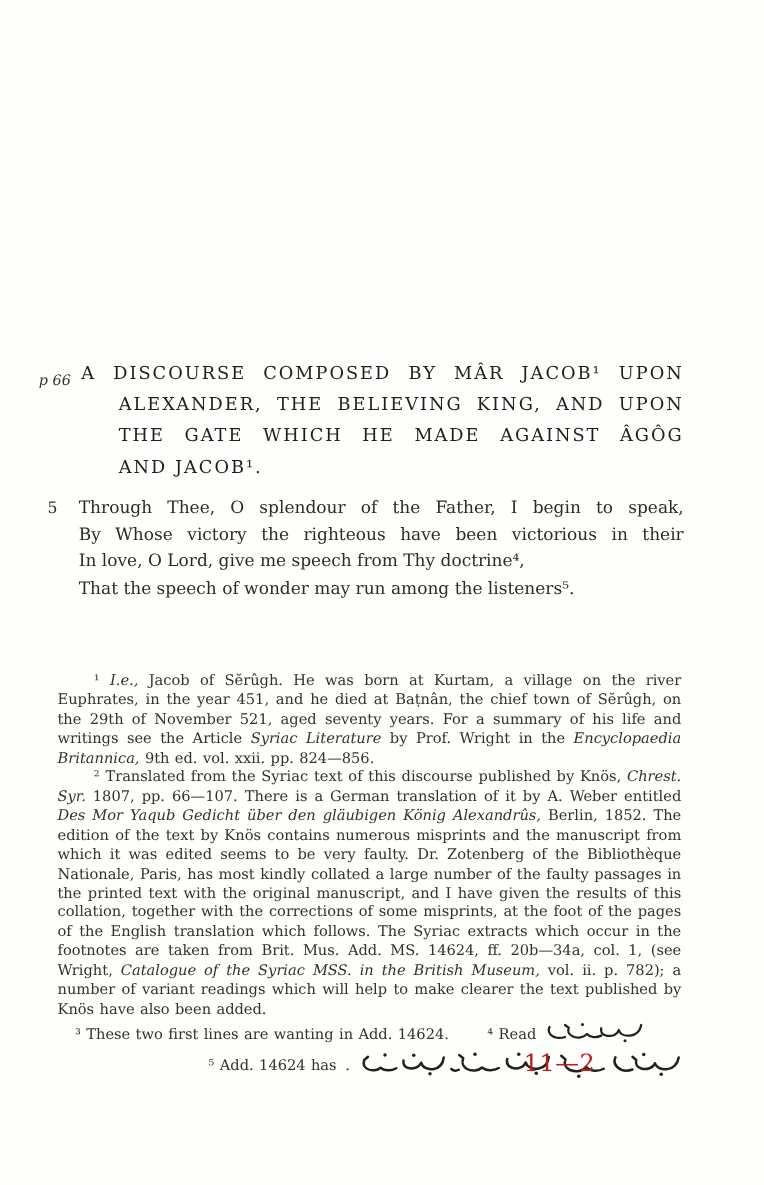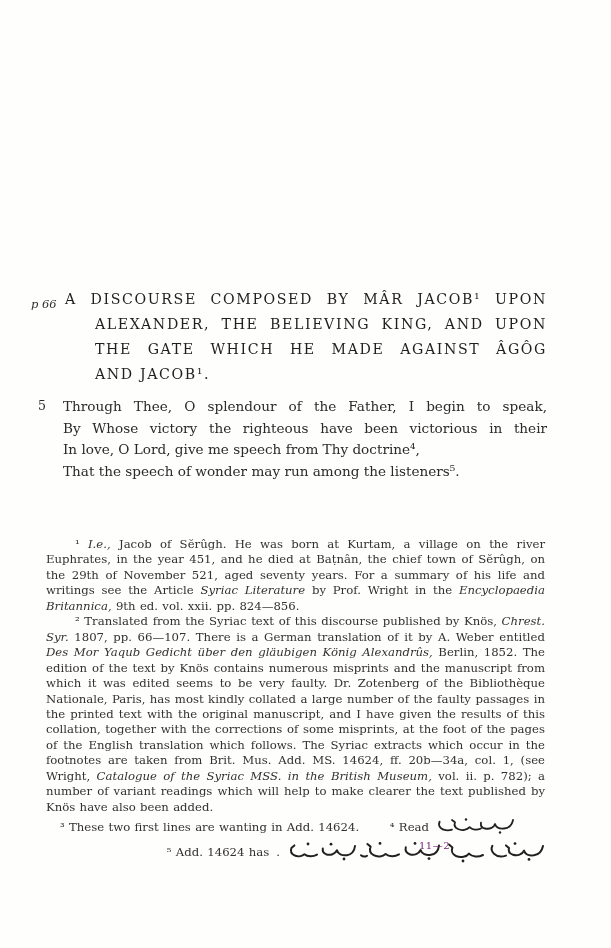--- a/index.html
+++ b/index.html
@@ -52,21 +52,21 @@
   .fn3{padding-left:14px;}
   .fn4{display:flex;align-items:flex-end;gap:6px;margin-right:30px;}
   .fn5row{margin-top:5px;padding-left:14px;align-items:center;gap:7px;justify-content:flex-end;}
 
   svg.syriac{display:block;}
   svg.syriac path{fill:none;stroke:#22211e;stroke-linecap:round;stroke-linejoin:round;}
   svg.syriac circle{fill:#22211e;stroke:none;}
 
   .sig{
     position:absolute;left:419px;top:840px;
-    font-size:10px;letter-spacing:0.5px;color:#701a75;
+    font-size:19px;letter-spacing:0.5px;color:#b91c1c;
   }
 </style>
 </head>
 <body>
 
 <div class="page">
 
   <div class="pageref">p 66</div>
 
   <div class="title-block">

